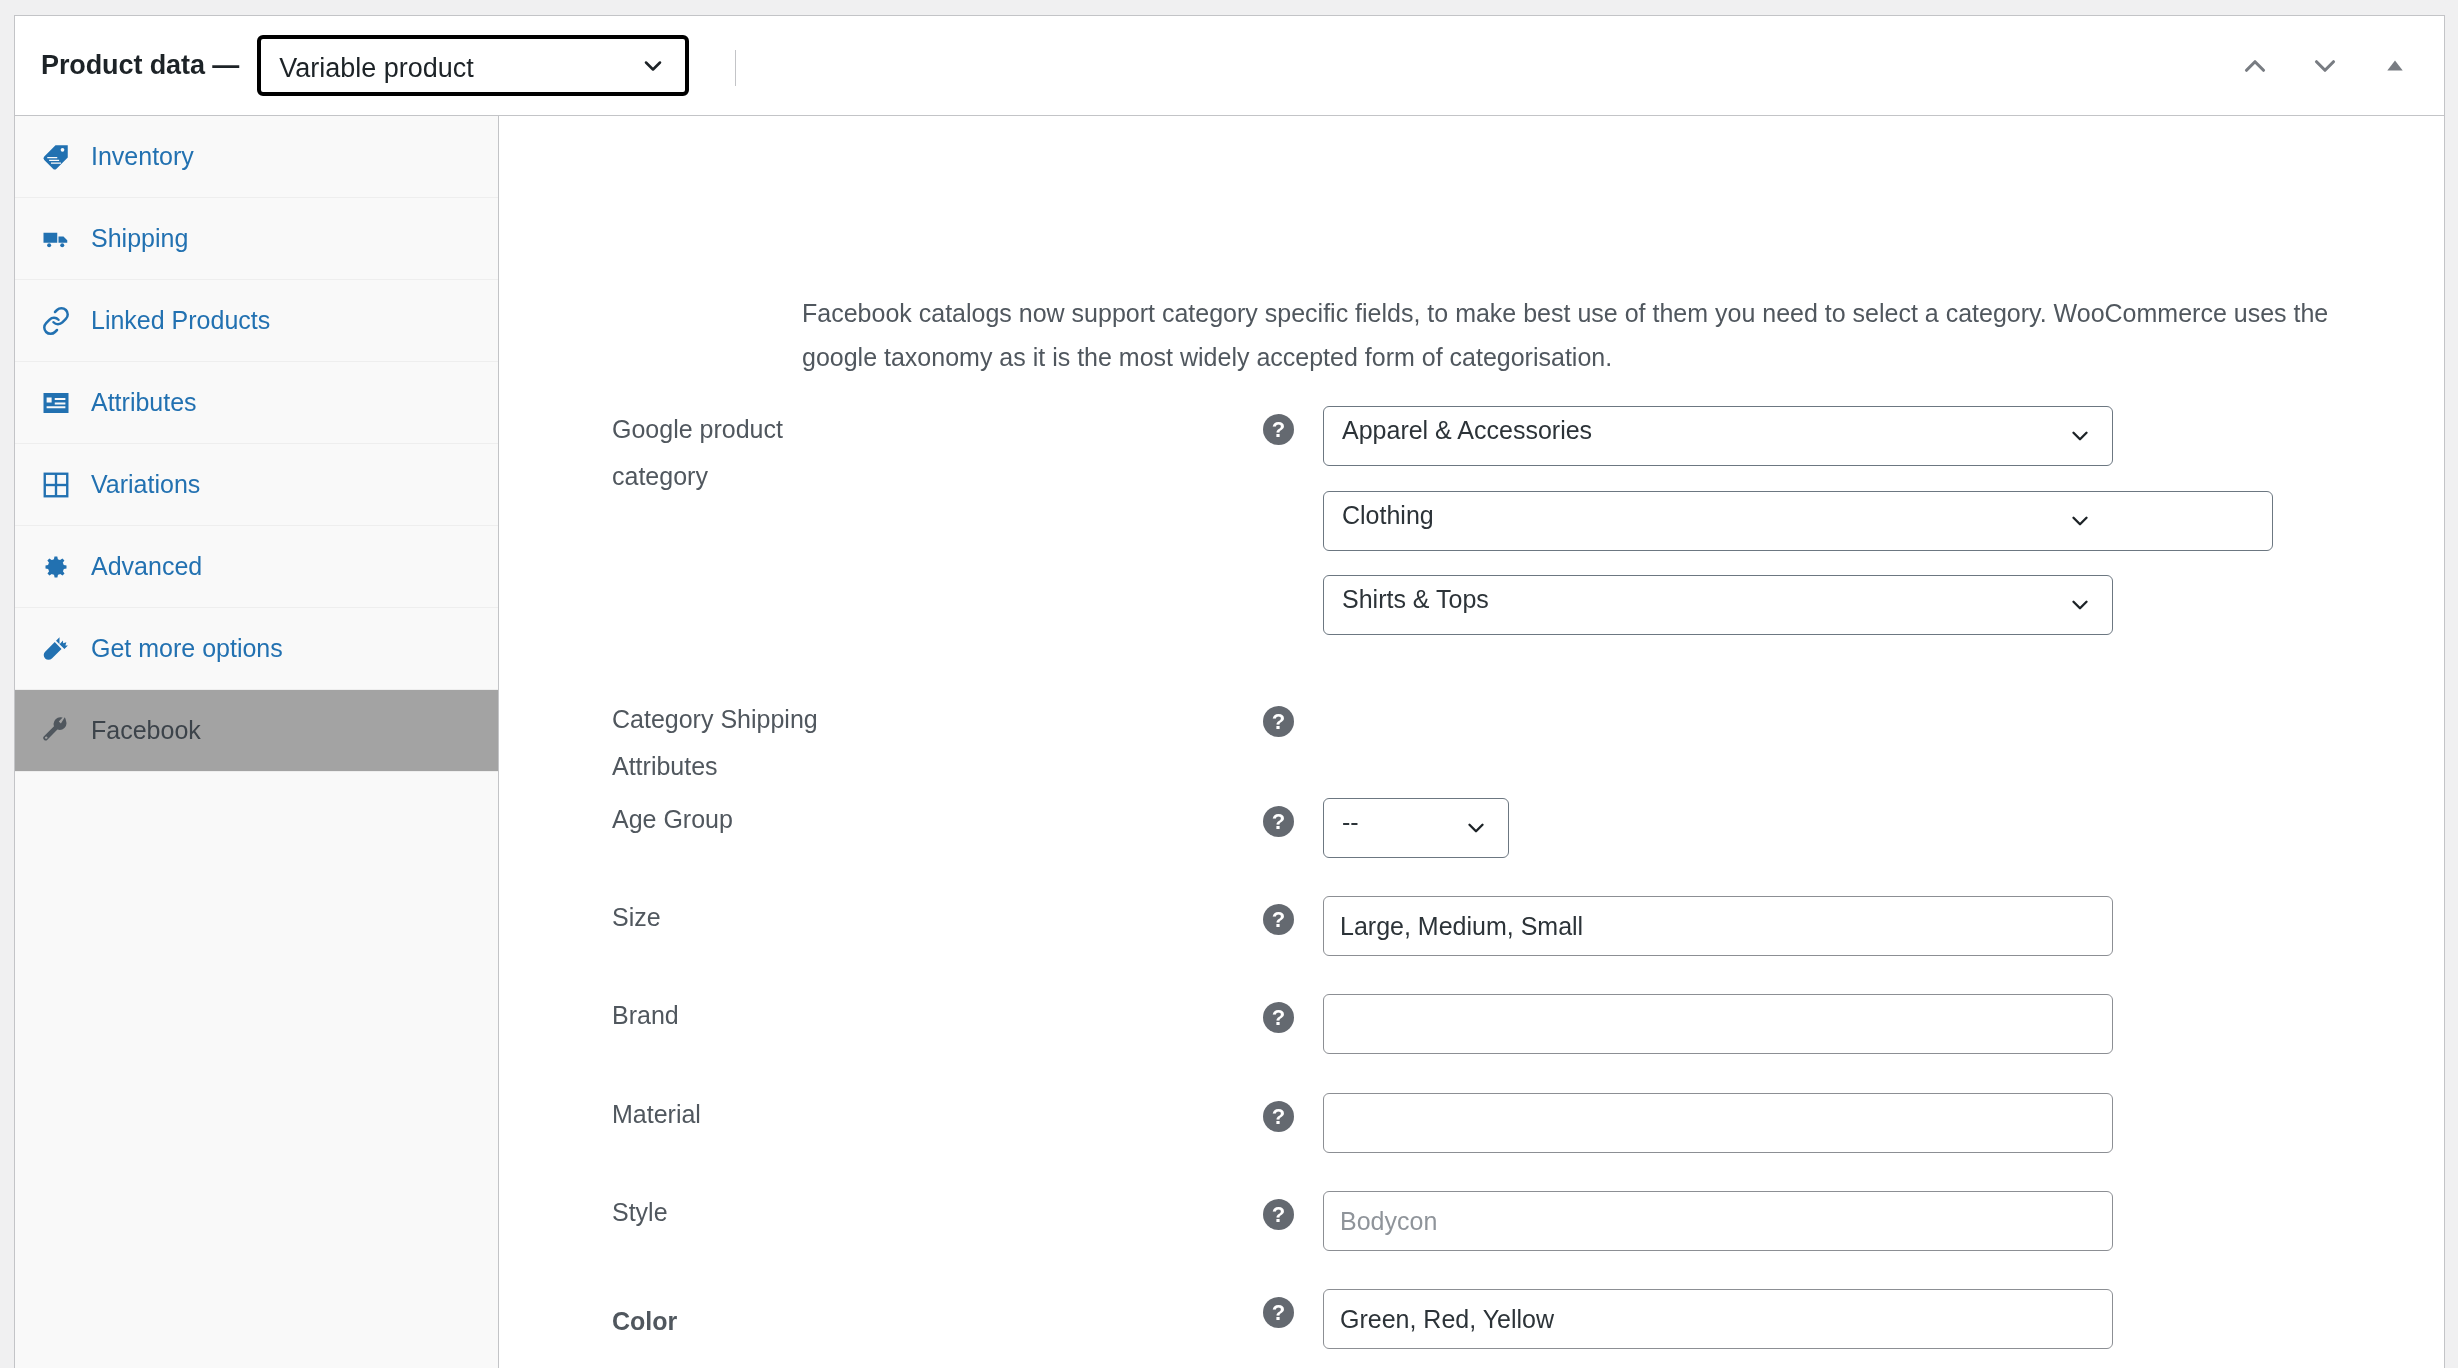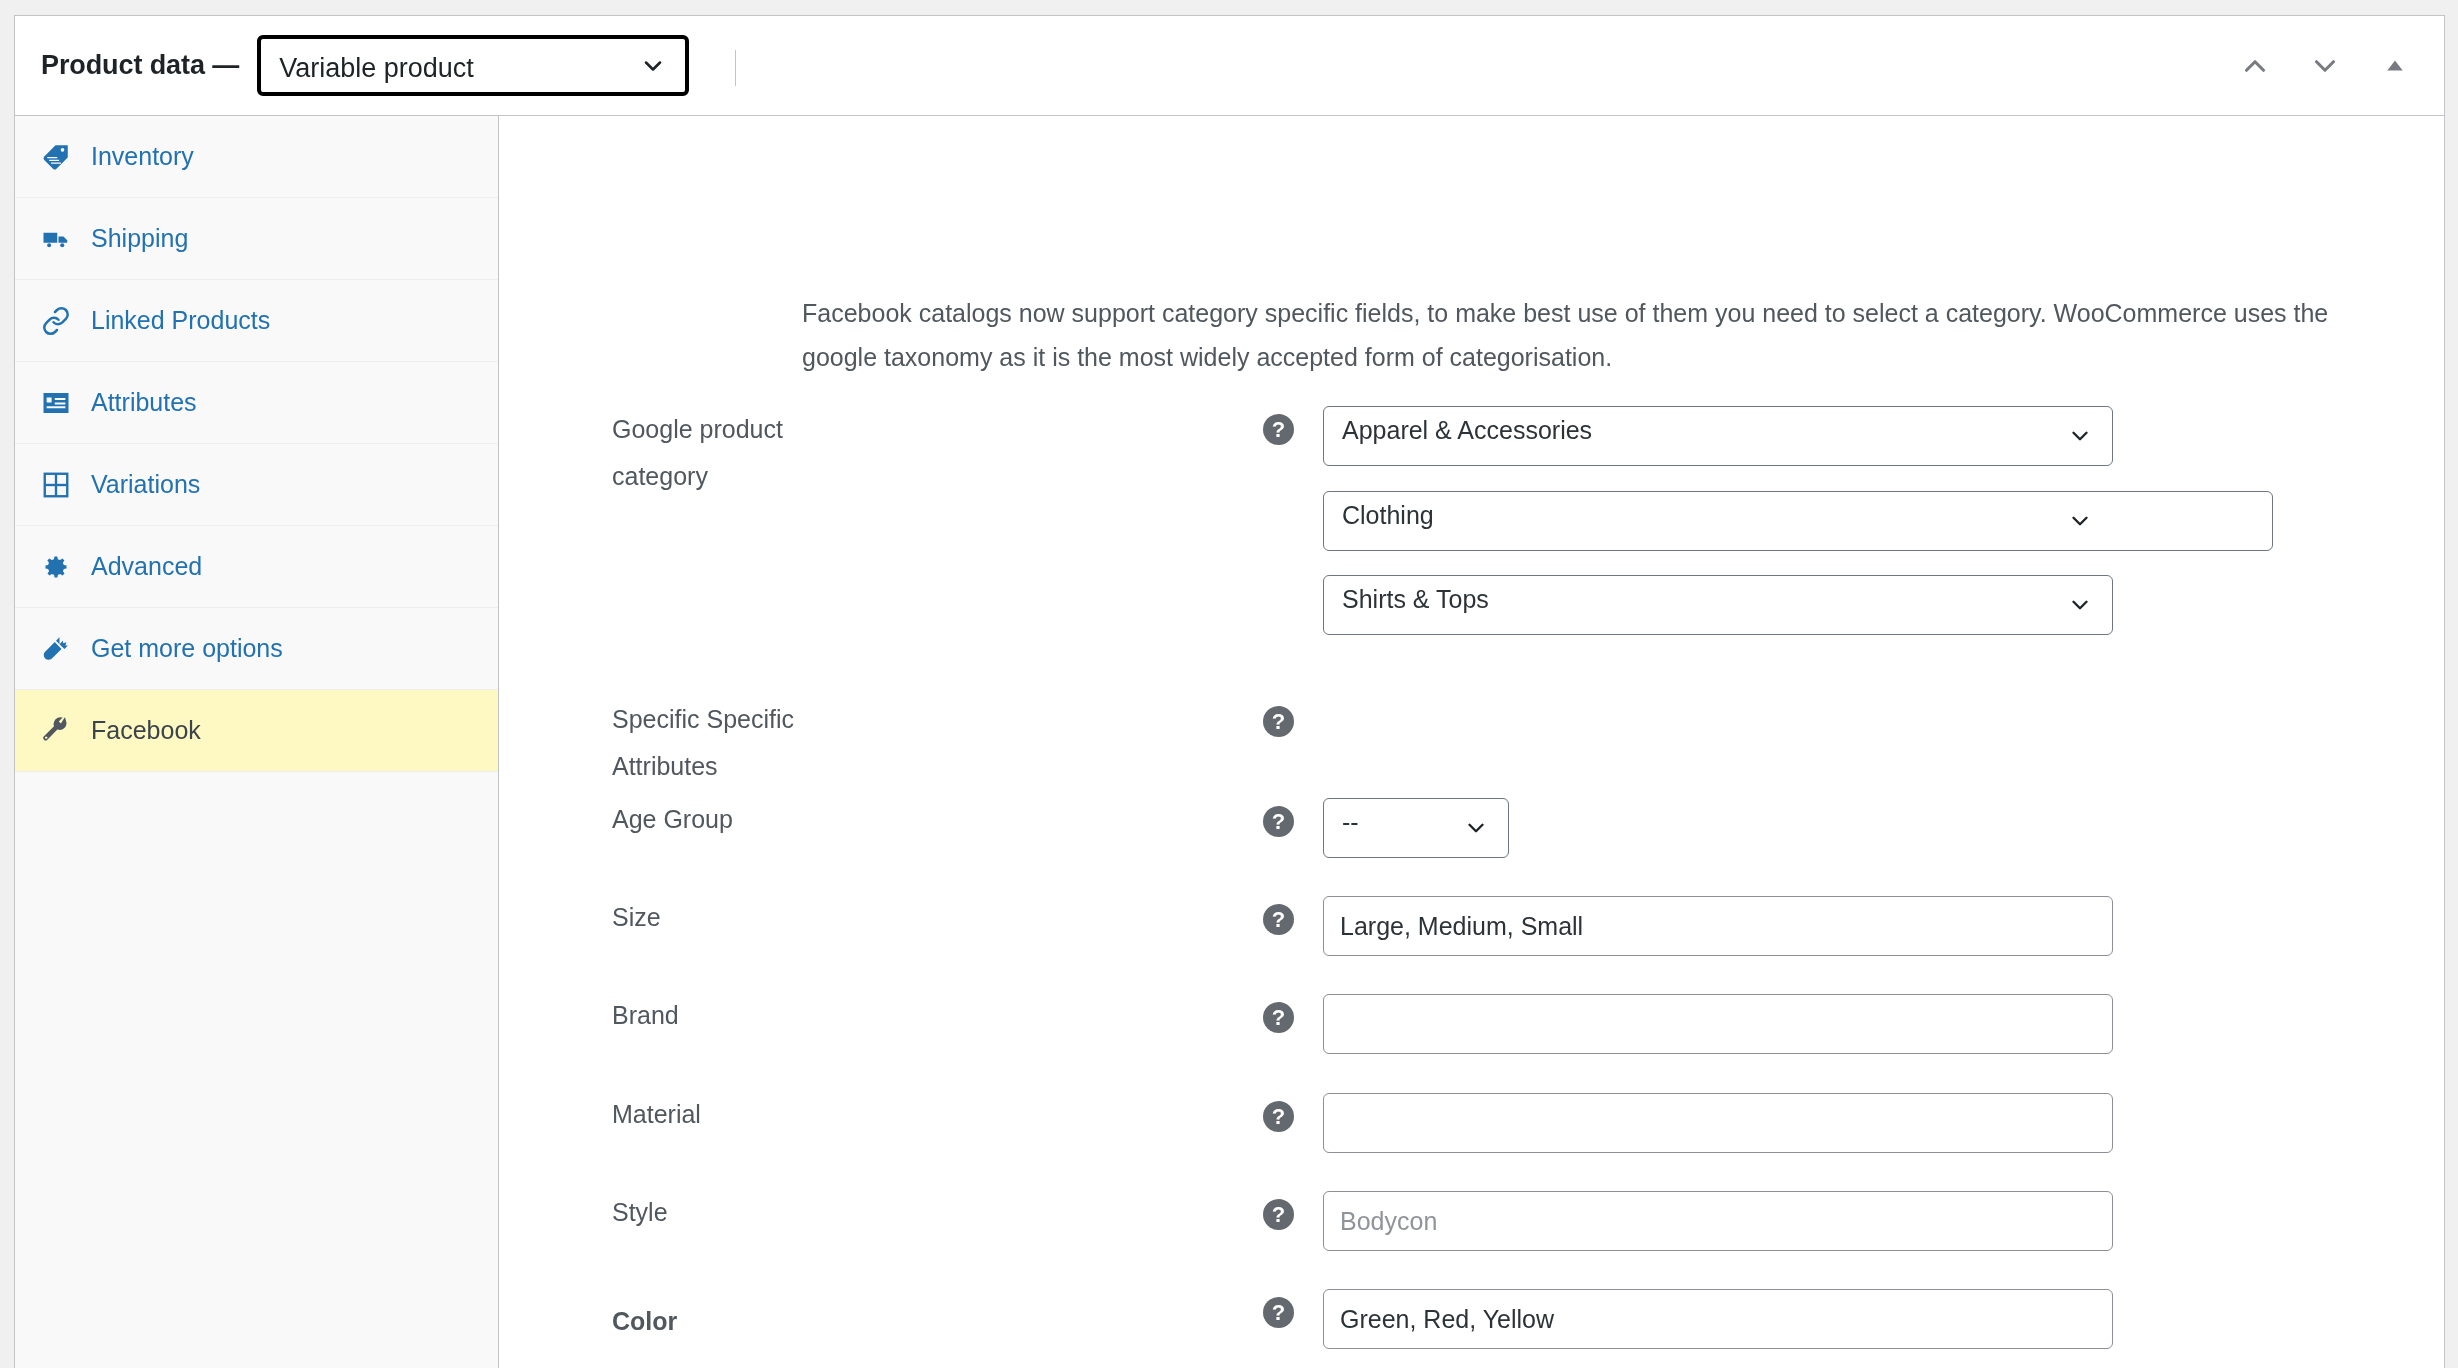--- a/index.html
+++ b/index.html
@@ -108,21 +108,21 @@
     display: flex; align-items: center; justify-content: center;
     color: #2271b1;
   }
   .side-item .s-label {
     margin-left: 18px;
     font-size: 25px;
     color: #2271b1;
     white-space: nowrap;
   }
   .side-item.active {
-    background: #fef9c3;
+    background: #a3a3a3;
     text-align: right;
   }
   .side-item.active .s-label { color: #3c434a; }
   .side-item.active .s-icon { color: #50575e; }
 
   
   #content {
     flex: 1 1 auto;
     position: relative;
     background: #fff;
@@ -372,21 +372,21 @@
           <option>Shirts &amp; Tops</option>
         </select>
         <span class="chev-sm">
           <svg width="26" height="26" viewBox="0 0 24 24" fill="none" stroke="#1d2327" stroke-width="2.2" stroke-linecap="round" stroke-linejoin="round">
               <polyline points="6 9 12 15 18 9"></polyline>
             </svg>
         </span>
       </div>
 
       <div class="field-label" style="top:580px;">
-        <div>Specific Specific</div>
+        <div>Category Shipping</div>
         <div>Attributes</div>
       </div>
       <span class="help" style="top:590px;">?</span>
 
       <div class="field-label" style="top:680px;">Age Group</div>
       <span class="help" style="top:690px;">?</span>
       <div class="select-wrap" style="top:682px; width:186px;">
         <select class="ctrl-select" style="position:static; width:186px;">
           <option>--</option>
         </select>

